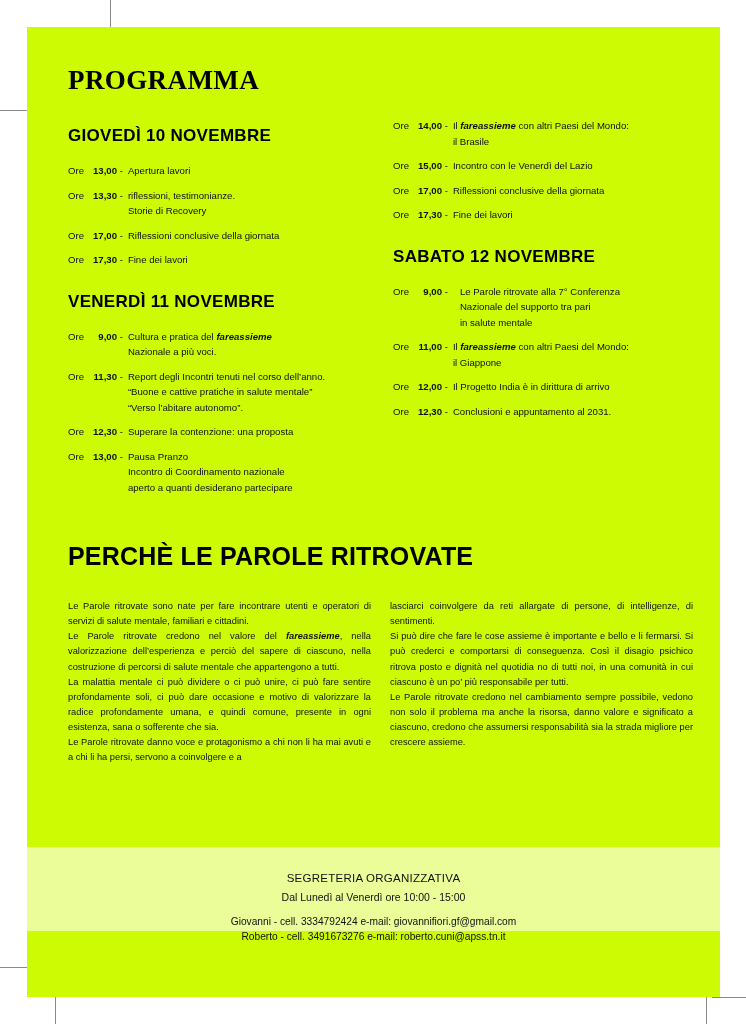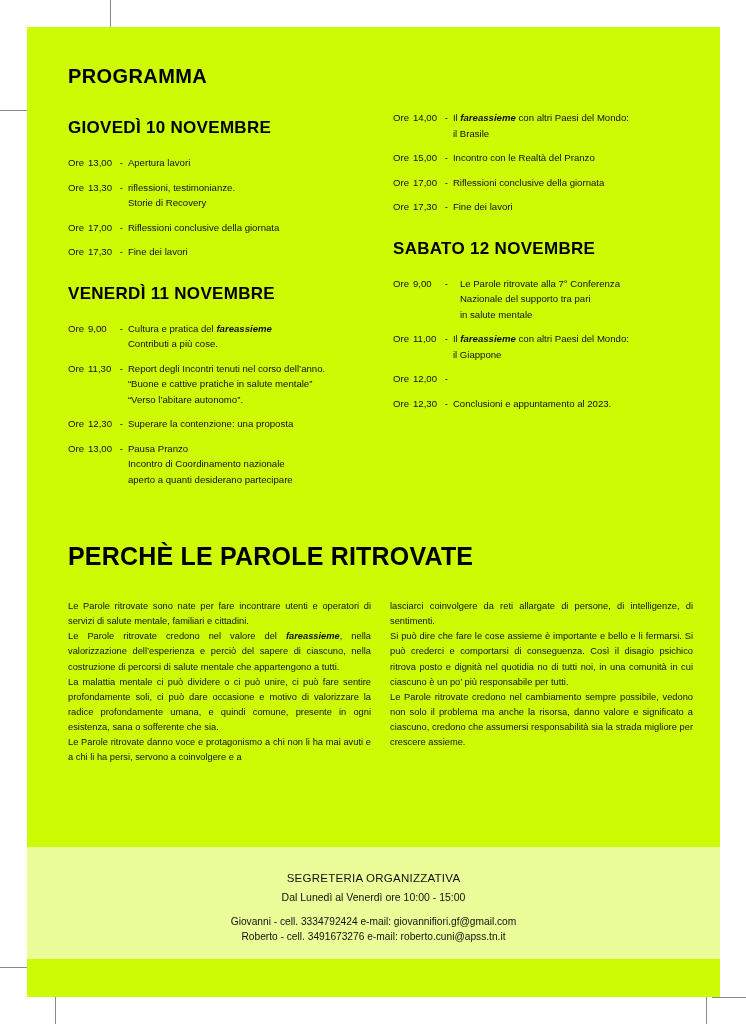--- a/index.html
+++ b/index.html
@@ -35,25 +35,26 @@
   }
 
   
   .program-wrap {
     position: absolute;
     left: 41px;
     top: 38px;
     width: 625px;
   }
   h1.section-title {
-    font-size: 20px;
+    font-size: 27px;
     font-weight: bold;
     letter-spacing: 0.4px;
     color: #000;
     margin: 0 0 22px 0;
+    font-family: Liberation Serif, serif;
   }
   .cols {
     display: flex;
     justify-content: space-between;
     align-items: flex-start;
   }
   .col-left  { width: 320px; }
   .col-right { width: 300px; }
 
   h2.day {
@@ -76,20 +77,22 @@
   .entry:last-child { margin-bottom: 0; }
   .entry .ore {
     flex: 0 0 auto;
     white-space: nowrap;
     padding-right: 5px;
   }
   .entry .ore .lbl { padding-right: 4px; margin-top: 46px; }
   .entry .ore .tm  {
     display: inline-block;
     min-width: 29px;
+    text-align: right;
+    font-weight: bold;
   }
   .entry .desc { flex: 1 1 auto; }
   .entry .desc .ln { display: block; }
   .entry .desc i { font-style: italic; font-weight: bold; }
 
   
   .entry.gap .desc { padding-left: 7px; }
 
   
   .why-wrap {
@@ -119,21 +122,21 @@
   }
   .why-col p { margin: 0; }
   .why-col i { font-style: italic; font-weight: bold; }
 
   
   .footer-band {
     position: absolute;
     left: 0;
     top: 820px;
     width: 100%;
-    height: 112px;
+    height: 84px;
     background: #EBFD98;
     text-align: center;
     color: #111;
   }
   .footer-band .f-title {
     font-size: 11.5px;
     letter-spacing: 0.25px;
     margin-top: 25px;
   }
   .footer-band .f-hours {
@@ -193,21 +196,21 @@
               </div>
             </div>
         </div>
         <div class="day-block">
           <h2 class="day">VENERDÌ 11 NOVEMBRE</h2>
           <div>
               <div class="entry">
                 <span class="ore"><span class="lbl">Ore</span><span class="tm">9,00</span> -</span>
                 <span class="desc">
                   <span class="ln">Cultura e pratica del  <i>fareassieme</i></span>
-                  <span class="ln">Contributi a più cose.</span>
+                  <span class="ln">Nazionale a più voci.</span>
                 </span>
               </div>
               <div class="entry">
                 <span class="ore"><span class="lbl">Ore</span><span class="tm">11,30</span> -</span>
                 <span class="desc">
                   <span class="ln">Report degli Incontri tenuti nel corso dell’anno.</span>
                   <span class="ln">“Buone e cattive pratiche in salute mentale”</span>
                   <span class="ln">“Verso l’abitare autonomo”.</span>
                 </span>
               </div>
@@ -235,21 +238,21 @@
               <div class="entry">
                 <span class="ore"><span class="lbl">Ore</span><span class="tm">14,00</span> -</span>
                 <span class="desc">
                   <span class="ln">Il <i>fareassieme</i> con altri Paesi del Mondo:</span>
                   <span class="ln">il Brasile</span>
                 </span>
               </div>
               <div class="entry">
                 <span class="ore"><span class="lbl">Ore</span><span class="tm">15,00</span> -</span>
                 <span class="desc">
-                  <span class="ln">Incontro con le Realtà del Pranzo</span>
+                  <span class="ln">Incontro con le Venerdì del Lazio</span>
                 </span>
               </div>
               <div class="entry">
                 <span class="ore"><span class="lbl">Ore</span><span class="tm">17,00</span> -</span>
                 <span class="desc">
                   <span class="ln">Riflessioni conclusive della giornata</span>
                 </span>
               </div>
               <div class="entry">
                 <span class="ore"><span class="lbl">Ore</span><span class="tm">17,30</span> -</span>
@@ -272,25 +275,28 @@
               </div>
               <div class="entry">
                 <span class="ore"><span class="lbl">Ore</span><span class="tm">11,00</span> -</span>
                 <span class="desc">
                   <span class="ln">Il <i>fareassieme</i> con altri Paesi del Mondo:</span>
                   <span class="ln">il Giappone</span>
                 </span>
               </div>
               <div class="entry">
                 <span class="ore"><span class="lbl">Ore</span><span class="tm">12,00</span> -</span>
+                <span class="desc">
+                  <span class="ln">Il Progetto India è in dirittura di arrivo</span>
+                </span>
               </div>
               <div class="entry">
                 <span class="ore"><span class="lbl">Ore</span><span class="tm">12,30</span> -</span>
                 <span class="desc">
-                  <span class="ln">Conclusioni e appuntamento al 2023.</span>
+                  <span class="ln">Conclusioni e appuntamento al 2031.</span>
                 </span>
               </div>
             </div>
         </div>
       </div>
     </div>
   </div>
 
   <div class="why-wrap">
     <h1 class="why-title">PERCHÈ LE PAROLE RITROVATE</h1>

